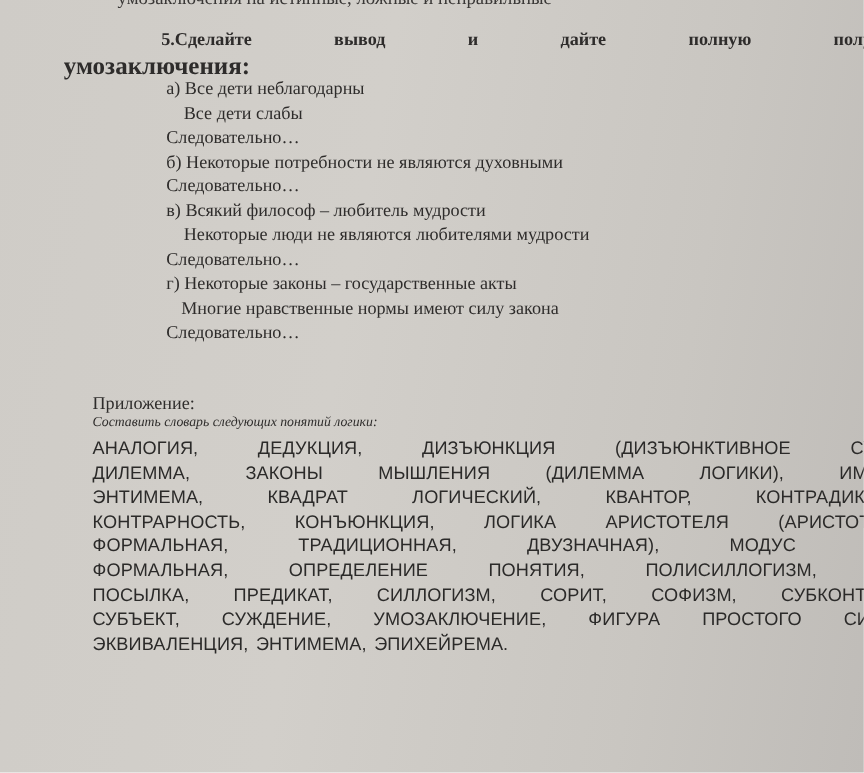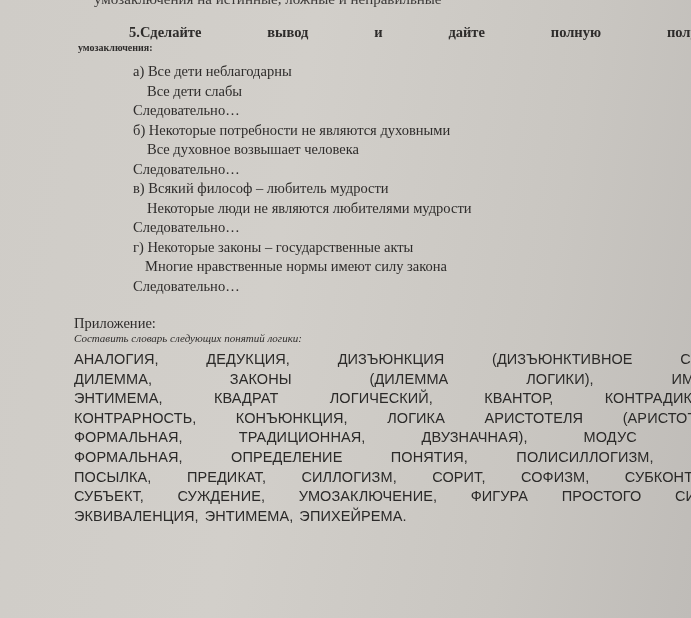--- a/index.html
+++ b/index.html
@@ -15,21 +15,21 @@
       position: absolute; left: 80px; top: -9px; font-size: 15px; color: #3a3837;
       white-space: nowrap; filter: blur(0.6px);
     }
     .task-title {
       position: absolute; left: 115px; top: 24px; width: 600px;
       font-weight: bold; font-size: 14.5px; white-space: nowrap;
       display: flex; justify-content: space-between; filter: blur(0.3px);
     }
     .task-title span { margin-right: 0; }
     .task-title-cont {
-      position: absolute; left: 64px; top: 42px; font-weight: bold; font-size: 10px;
+      position: absolute; left: 37px; top: 42px; font-weight: bold; font-size: 20px;
       filter: blur(0.3px);
     }
     .items { position: absolute; left: 119px; top: 62px; font-size: 14.5px; line-height: 19.5px; filter: blur(0.35px); font-family: Liberation Serif, serif; }
     .line { white-space: nowrap; }
     .indent { padding-left: 14px; }
     .indent2 { padding-left: 12px; }
     .appendix-title {
       position: absolute; left: 60px; top: 315px; font-weight: normal; font-size: 14.5px;
       filter: blur(0.5px);
     }
@@ -61,21 +61,20 @@
     <span>полученн</span>
   </div>
   <div class="task-title-cont">умозаключения:</div>
 
   <div class="items">
     <div class="line">а) Все дети неблагодарны</div>
     <div class="line indent">Все дети слабы</div>
     <div class="line">Следовательно…</div>
 
     <div class="line">б) Некоторые потребности не являются духовными</div>
-    <div class="line indent">Все духовное возвышает человека</div>
     <div class="line">Следовательно…</div>
 
     <div class="line">в) Всякий философ – любитель мудрости</div>
     <div class="line indent">Некоторые люди не являются любителями мудрости</div>
     <div class="line">Следовательно…</div>
 
     <div class="line">г) Некоторые законы – государственные акты</div>
     <div class="line indent2">Многие нравственные нормы имеют силу закона</div>
     <div class="line">Следовательно…</div>
   </div>
@@ -87,20 +86,21 @@
       <div class="term-line">
         <span>АНАЛОГИЯ,</span>
         <span>ДЕДУКЦИЯ,</span>
         <span>ДИЗЪЮНКЦИЯ</span>
         <span>(ДИЗЪЮНКТИВНОЕ</span>
         <span>СУЖДЕНИ</span>
       </div>
       <div class="term-line">
         <span>ДИЛЕММА,</span>
         <span>ЗАКОНЫ</span>
+        <span>МЫШЛЕНИЯ</span>
         <span>(ДИЛЕММА</span>
         <span>ЛОГИКИ),</span>
         <span>ИМПЛИКАЦ</span>
       </div>
       <div class="term-line">
         <span>ЭНТИМЕМА,</span>
         <span>КВАДРАТ</span>
         <span>ЛОГИЧЕСКИЙ,</span>
         <span>КВАНТОР,</span>
         <span>КОНТРАДИКТОРНОС</span>

